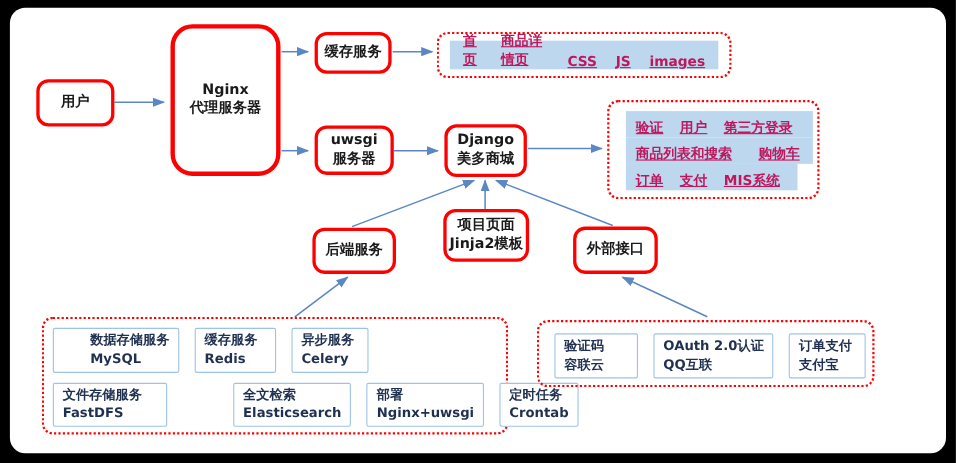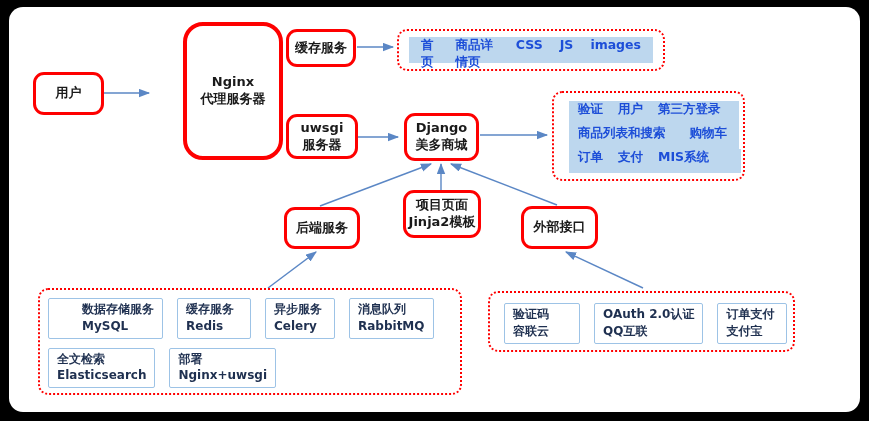--- a/index.html
+++ b/index.html
@@ -11,22 +11,22 @@
   
   .rnode{position:absolute;background:#fff;border:3px solid #fe0000;border-radius:11px;
          display:flex;flex-direction:column;align-items:center;justify-content:center;
          font-weight:bold;color:#1a1a1a;font-size:13px;line-height:1.3;text-align:center;box-sizing:border-box;}
   .rnode.big{border-width:4px;border-radius:20px;}
 
   
   .dotted{position:absolute;border:2.5px dotted #fe0000;border-radius:10px;box-sizing:border-box;}
 
   
-  .bluebar{background:#bdd7ee;color:#1d4ed8;font-weight:bold;font-size:12.5px;
-           display:flex;align-items:flex-start;}
+  .bluebar{background:#bdd7ee;color:#be185d;font-weight:bold;font-size:12.5px;
+           display:flex;align-items:flex-end;text-decoration:underline;}
   .topbar{position:absolute;left:10px;top:6px;right:10px;bottom:6px;padding:0 12px;gap:17px;}
   .mrow{height:24px;padding:0 9px;box-sizing:border-box;}
   .modpanel{position:absolute;left:15px;top:8px;display:flex;flex-direction:column;}
 
   
   .cell{background:#fff;border:1.5px solid #9dc3e6;border-radius:2px;padding:2px 8px 3px 8px;
         font-weight:bold;color:#1f3050;font-size:12px;line-height:1.4;box-sizing:border-box;}
   .cell span{display:block;white-space:nowrap;}
   .cellrow{display:flex;gap:14px;align-items:flex-start;}
   .gridwrap{position:absolute;left:8px;top:8px;display:flex;flex-direction:column;gap:9px;}
@@ -55,21 +55,21 @@
       <line x1="557" y1="205" x2="451" y2="164" marker-end="url(#ah)"></line>
       <line x1="268" y1="288" x2="316" y2="252" marker-end="url(#ah)"></line>
       <line x1="643" y1="288" x2="566" y2="252" marker-end="url(#ah)"></line>
     </g>
   </svg>
 
   <div class="rnode" style="left:33px;top:72px;width:71px;height:43px;">
     <span>用户</span>
   </div>
 
-  <div class="rnode big" style="left:155px;top:22px;width:100px;height:138px;margin-left:28px;">
+  <div class="rnode big" style="left:155px;top:22px;width:100px;height:138px;">
     <span>Nginx</span>
     <span>代理服务器</span>
   </div>
 
   <div class="rnode" style="left:286px;top:29px;width:70px;height:38px;">
     <span>缓存服务</span>
   </div>
 
   <div class="rnode" style="left:286px;top:114px;width:72px;height:45px;">
     <span>uwsgi</span>
@@ -108,21 +108,21 @@
     <div class="modpanel">
       <div class="bluebar mrow" style="width:170px;gap:15px;">
         <span>验证</span>
         <span>用户</span>
         <span>第三方登录</span>
       </div>
       <div class="bluebar mrow" style="width:170px;gap:24px;">
         <span>商品列表和搜索</span>
         <span>购物车</span>
       </div>
-      <div class="bluebar mrow" style="width:172px;gap:15px;">
+      <div class="bluebar mrow" style="width:156px;gap:15px;">
         <span>订单</span>
         <span>支付</span>
         <span>MIS系统</span>
       </div>
     </div>
   </div>
 
   <div class="dotted" style="left:38px;top:288px;width:424px;height:107px;">
     <div class="gridwrap">
       <div class="cellrow">
@@ -131,33 +131,37 @@
           <span>MySQL</span>
         </div>
         <div class="cell" style="min-width:74px;">
           <span>缓存服务</span>
           <span>Redis</span>
         </div>
         <div class="cell" style="min-width:70px;">
           <span>异步服务</span>
           <span>Celery</span>
         </div>
-        <div class="cell" style="min-width:76px;">
-          <span>消息队列</span>
-          <span>RabbitMQ</span>
-        </div>
       </div>
       <div class="cellrow">
-        <div class="cell" style="min-width:92px;">
+        <div class="cell" style="min-width:104px;">
+          <span>文件存储服务</span>
+          <span>FastDFS</span>
+        </div>
+        <div class="cell" style="min-width:92px;margin-left:46px;">
           <span>全文检索</span>
           <span>Elasticsearch</span>
         </div>
         <div class="cell" style="min-width:86px;">
           <span>部署</span>
           <span>Nginx+uwsgi</span>
+        </div>
+        <div class="cell" style="min-width:70px;">
+          <span>定时任务</span>
+          <span>Crontab</span>
         </div>
       </div>
     </div>
   </div>
 
   <div class="dotted" style="left:488px;top:291px;width:307px;height:61px;">
     <div class="cellrow" style="position:absolute;left:14px;top:10px;gap:14px;">
       <div class="cell" style="min-width:76px;">
         <span>验证码</span>
         <span>容联云</span>

